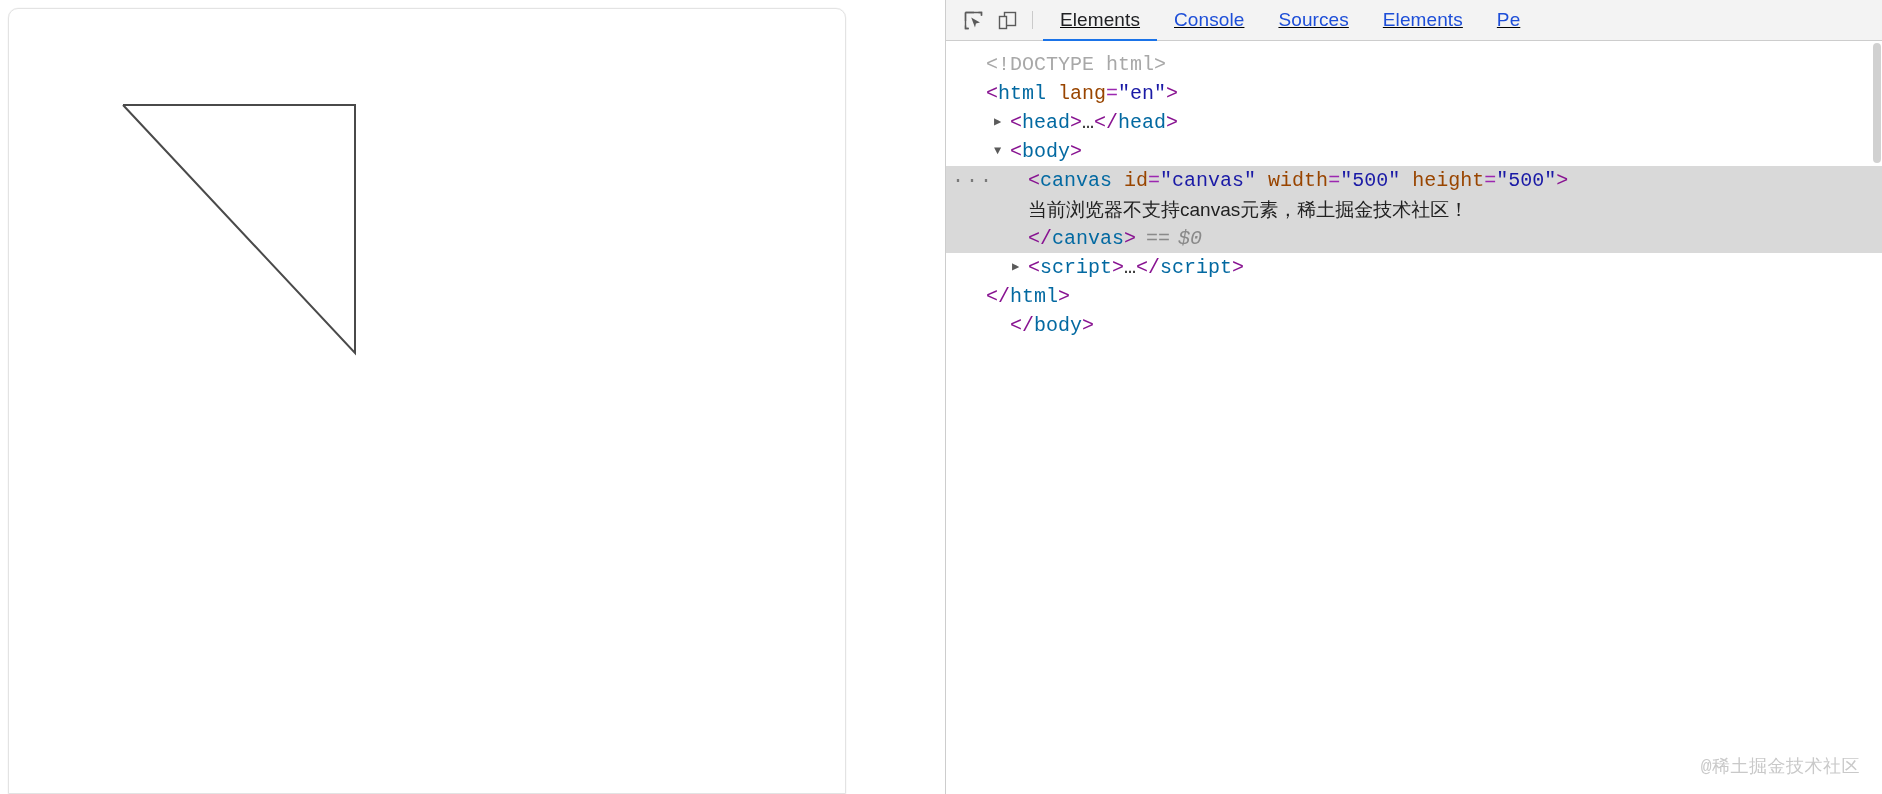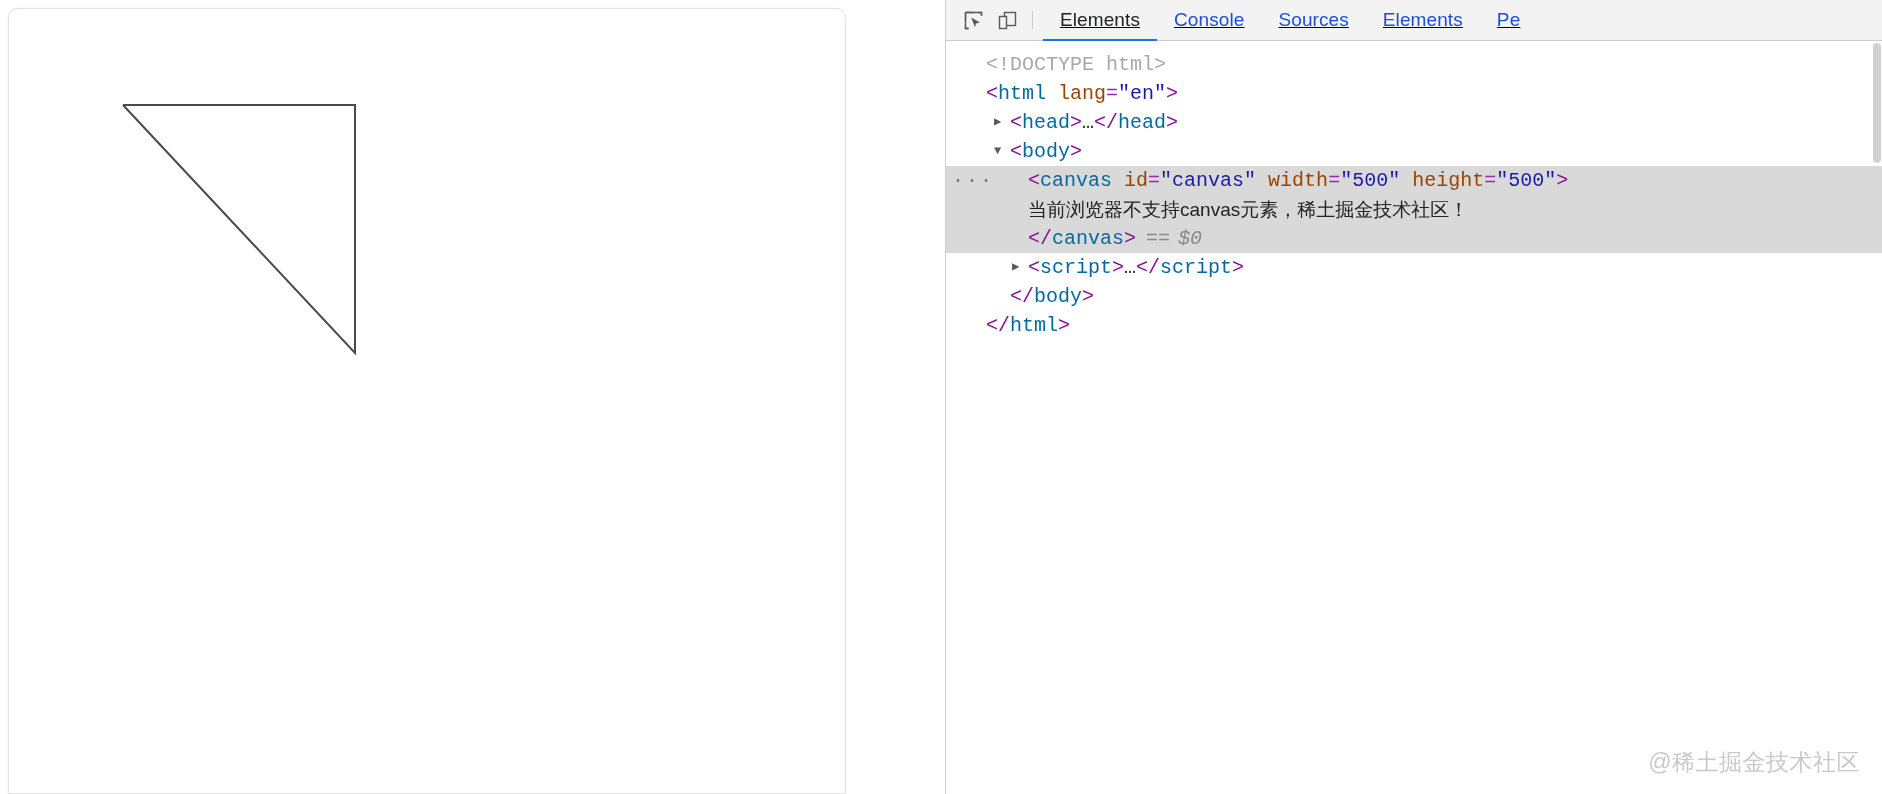--- a/index.html
+++ b/index.html
@@ -217,23 +217,23 @@
     height: 120px;
     border-radius: 4px;
     background: rgba(0,0,0,0.18);
   }
 
   
   .watermark {
     position: absolute;
     right: 22px;
     bottom: 16px;
-    font-size: 23px;
+    font-size: 18px;
     color: #c9c9c9;
-    font-family: Liberation Sans, sans-serif;
+    font-family: Liberation Mono, monospace;
     user-select: none;
     letter-spacing: 0.5px;
   }
 </style>
 </head>
 <body>
 
 <div id="root">
 
   <div class="viewport">
@@ -304,27 +304,27 @@
           <span><span class="textnode">当前浏览器不支持canvas元素，稀土掘金技术社区！</span></span>
         </div>
         <div class="dom-line indent-3 selected">
           <span class="twisty spacer">▶</span>
           <span><span class="punct">&lt;/</span><span class="tagname">canvas</span><span class="punct">&gt;</span><span class="eq-marker">==</span><span class="dollar-zero">$0</span></span>
         </div>
         <div class="dom-line indent-3">
           <span class="twisty">▶</span>
           <span><span class="punct">&lt;</span><span class="tagname">script</span><span class="punct">&gt;</span><span class="ellipsis">…</span><span class="punct">&lt;/</span><span class="tagname">script</span><span class="punct">&gt;</span></span>
         </div>
+        <div class="dom-line indent-1">
+          <span class="twisty spacer">▶</span>
+          <span><span class="punct">&lt;/</span><span class="tagname">html</span><span class="punct">&gt;</span></span>
+        </div>
         <div class="dom-line indent-2">
           <span class="twisty spacer">▶</span>
           <span><span class="punct">&lt;/</span><span class="tagname">body</span><span class="punct">&gt;</span></span>
-        </div>
-        <div class="dom-line indent-1">
-          <span class="twisty spacer">▶</span>
-          <span><span class="punct">&lt;/</span><span class="tagname">html</span><span class="punct">&gt;</span></span>
         </div>
       </div>
 
     <div class="dt-scrollbar">
       <div class="dt-scroll-thumb"></div>
     </div>
 
     <div class="watermark">@稀土掘金技术社区</div>
   </div>
 

